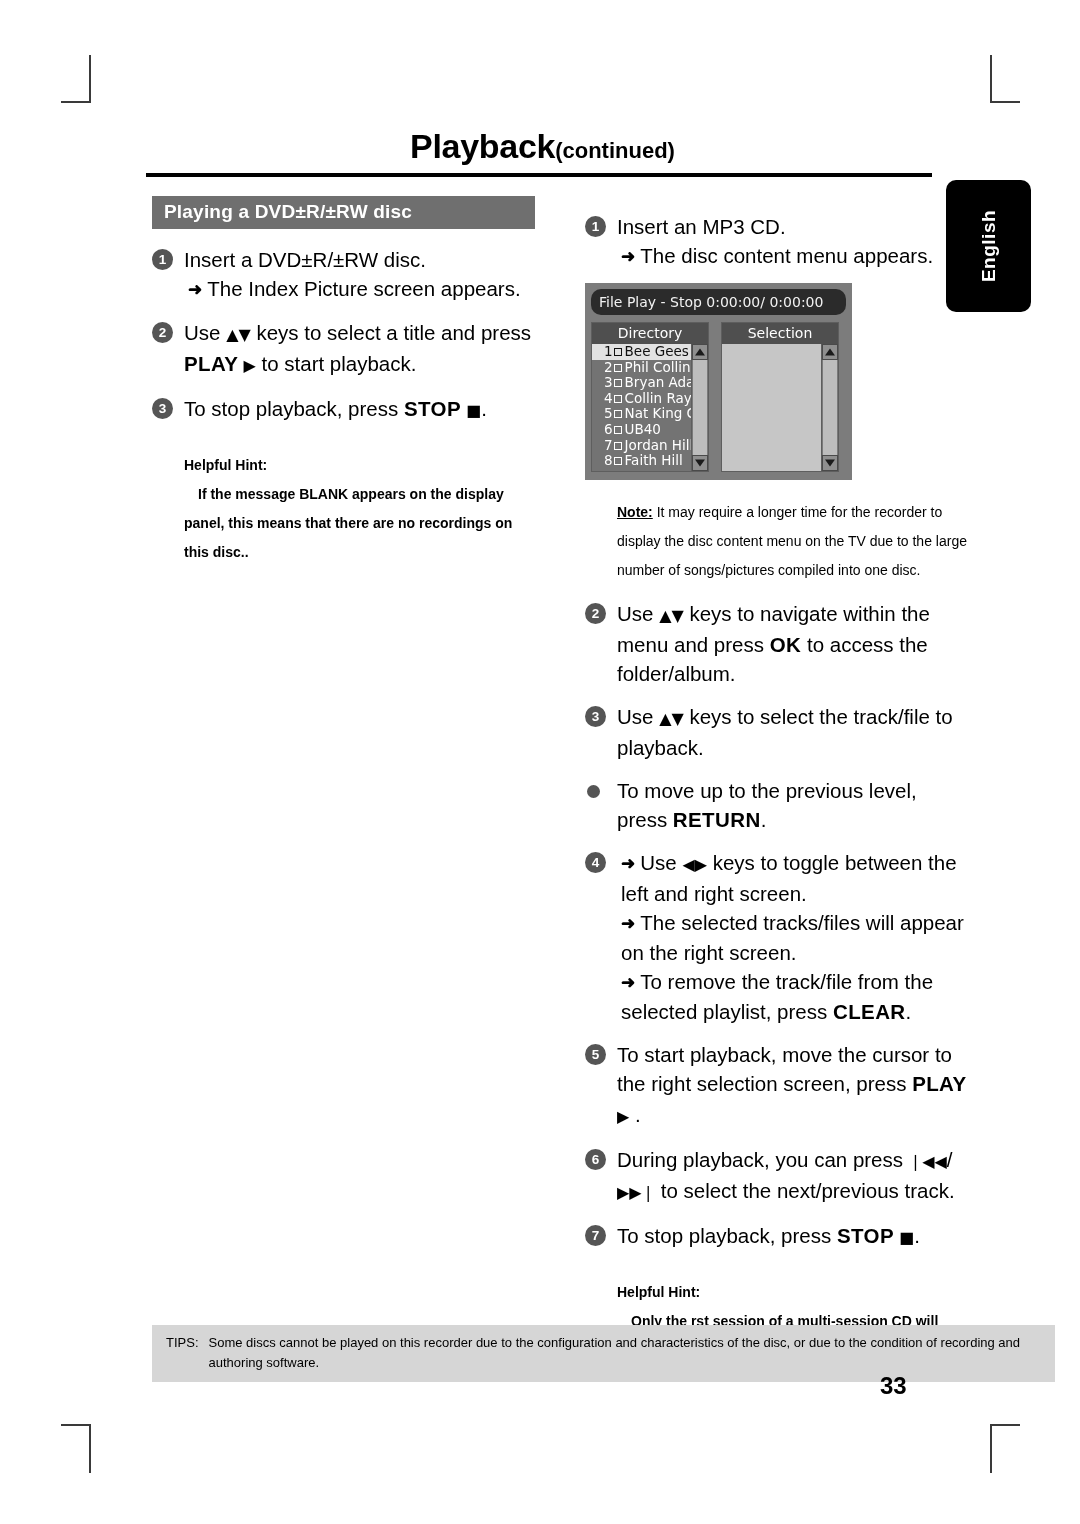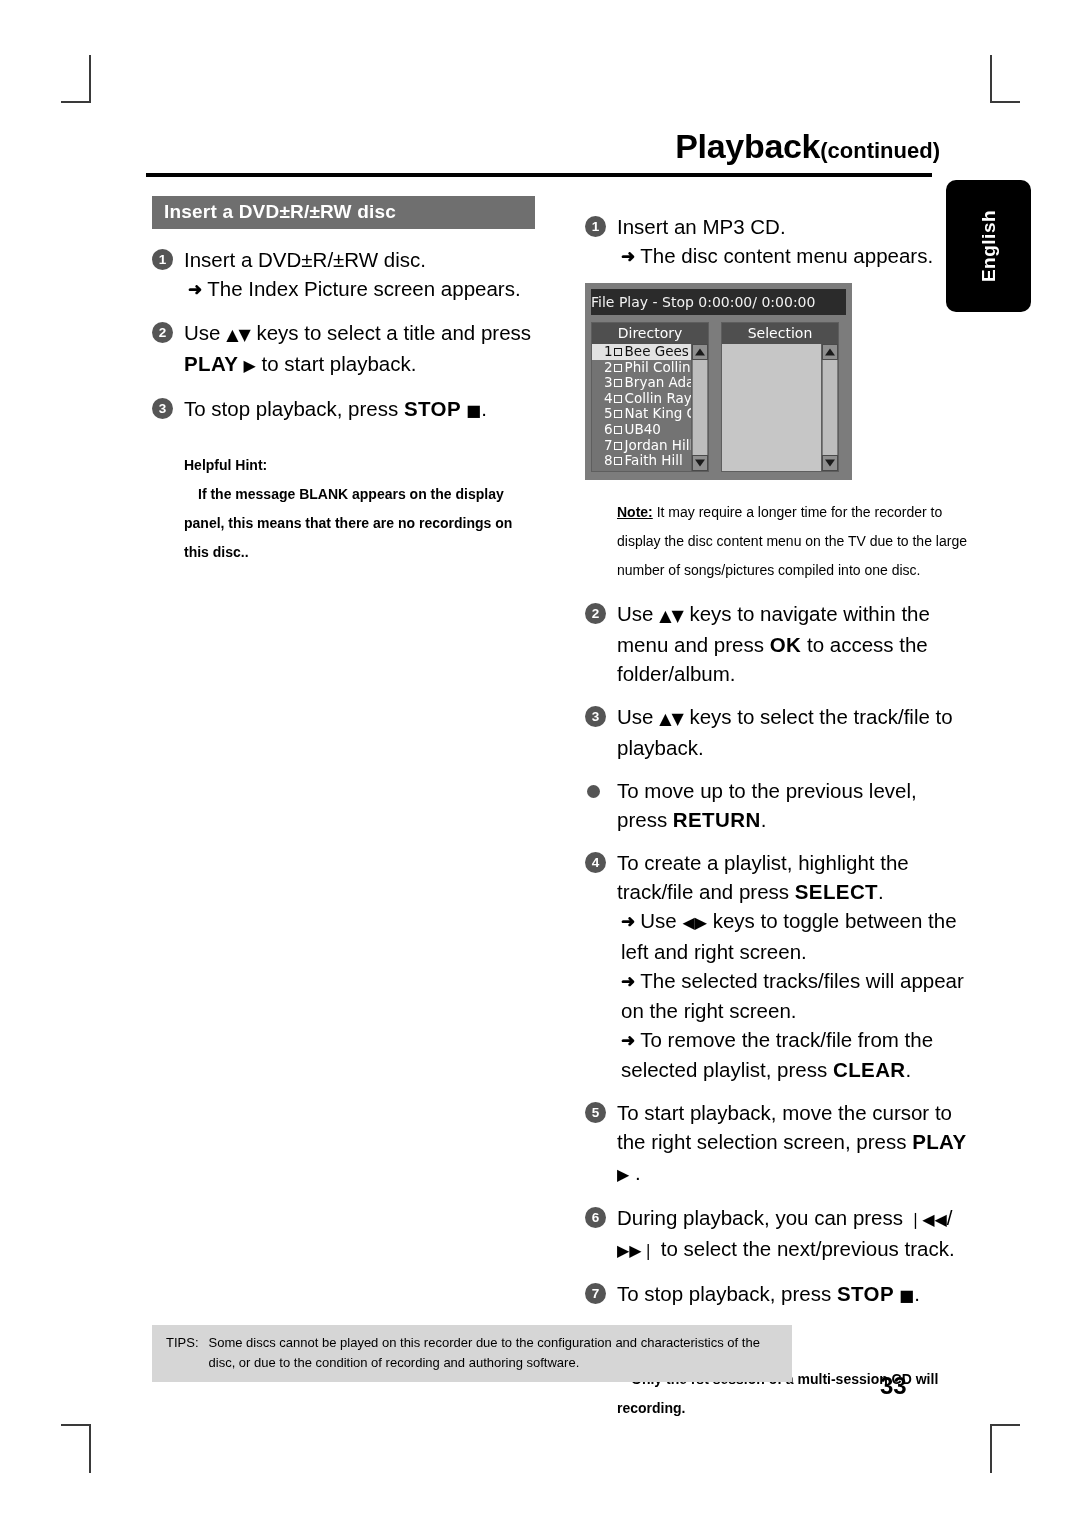--- a/index.html
+++ b/index.html
@@ -25,25 +25,25 @@
   .crop-tr-h { left: 990px; top: 101px; width: 30px; height: 2px; }
   .crop-bl-v { left: 89px;  top: 1425px;width: 2px;  height: 48px; }
   .crop-bl-h { left: 61px;  top: 1424px;width: 30px; height: 2px; }
   .crop-br-v { left: 990px; top: 1425px;width: 2px;  height: 48px; }
   .crop-br-h { left: 990px; top: 1424px;width: 30px; height: 2px; }
 
   
   .page-title {
     position: absolute;
     left: 145px;
-    top: 120px;
+    top: 126px;
     width: 795px;
-    text-align: right;
+    text-align: center;
     font-size: 33px;
-    line-height: 52px;
+    line-height: 40px;
     white-space: nowrap;
   }
   .page-title .t-main {
     font-weight: bold;
     font-size: 34px;
     letter-spacing: -0.3px;
   }
   .page-title .t-sub {
     font-weight: bold;
     font-size: 22px;
@@ -176,23 +176,24 @@
     box-sizing: border-box;
     padding: 6px;
     font-family: "DejaVu Sans", sans-serif;
   }
   .osd-titlebar {
     height: 26px;
     background: #2b2b2b;
     color: #f2f2f2;
     font-size: 14px;
     line-height: 26px;
-    padding-left: 0;
+    padding-left: 8px;
     white-space: nowrap;
     overflow: hidden;
+    border-radius: 10px;
   }
   .osd-panes {
     margin-top: 7px;
     display: flex;
     gap: 12px;
     height: 150px;
   }
   .pane {
     width: 118px;
     display: flex;
@@ -270,21 +271,21 @@
   }
   .sbtn.up::after    { border-bottom: 7px solid #1b1b1b; }
   .sbtn.down::after  { border-top: 7px solid #1b1b1b; }
   .strack { flex: 1; background: #bdbdbd; border-left: 1px solid #7a7a7a; border-right: 1px solid #7a7a7a; box-sizing: border-box;}
 
   
   .tips {
     position: absolute;
     left: 152px;
     top: 1325px;
-    width: 640px;
+    width: 903px;
     background: #d6d6d6;
     box-sizing: border-box;
     padding: 8px 12px 9px 14px;
     font-size: 13px;
     line-height: 20px;
     display: flex;
     gap: 10px;
   }
   .tips-lbl { font-weight: normal; white-space: nowrap; }
   .tips-body { flex: 1; }
@@ -313,21 +314,21 @@
   <span class="t-main">Playback</span><span class="t-sub">(continued)</span>
 </div>
 <div class="title-rule"></div>
 
 <div class="lang-tab">
   <span>English</span>
 </div>
 
 <div class="col col-left">
 
-  <div class="section-bar">Insert a DVD±R/±RW disc</div>
+  <div class="section-bar">Playing a DVD±R/±RW disc</div>
 
   <div class="steps">
 
     <div class="step">
       <span class="bullet-num">1</span>
       <span>Insert a DVD±R/±RW disc.</span>
       <div class="sub">
         <span class="arrow">➜</span><span>The Index Picture screen appears.</span>
       </div>
     </div>
@@ -418,21 +419,20 @@
       <span><span>Use </span><span class="glyph">▲▼</span><span> keys to select the track/file to playback.</span></span>
     </div>
 
     <div class="step">
       <span class="bullet-dot"></span>
       <span><span>To move up to the previous level, press </span><span class="key">RETURN</span><span>.</span></span>
     </div>
 
     <div class="step">
       <span class="bullet-num">4</span>
-      <span><span>To create a playlist, highlight the track/file and press </span><span class="key">SELECT</span><span>.</span></span>
       <div class="sub">
         <span class="arrow">➜</span><span><span>Use </span><span class="glyph">◀▶</span><span> keys to toggle between the left and right screen.</span></span>
       </div>
       <div class="sub">
         <span class="arrow">➜</span><span>The selected tracks/files will appear on the right screen.</span>
       </div>
       <div class="sub">
         <span class="arrow">➜</span><span><span>To remove the track/file from the selected playlist, press </span><span class="key">CLEAR</span><span>.</span></span>
       </div>
     </div>

